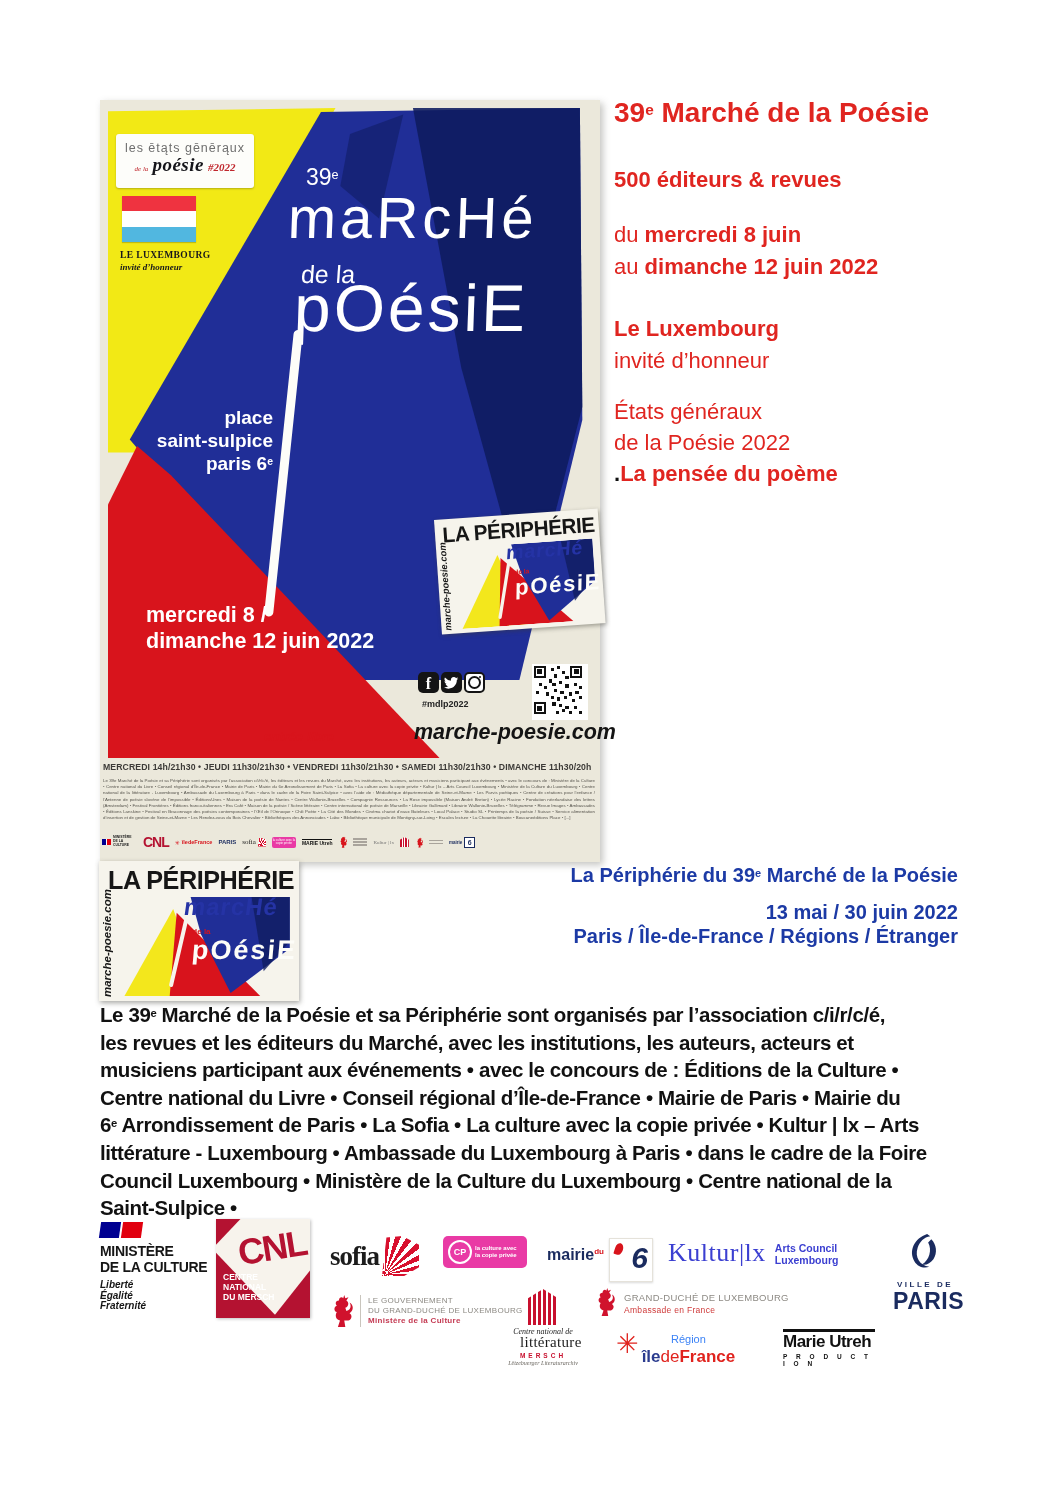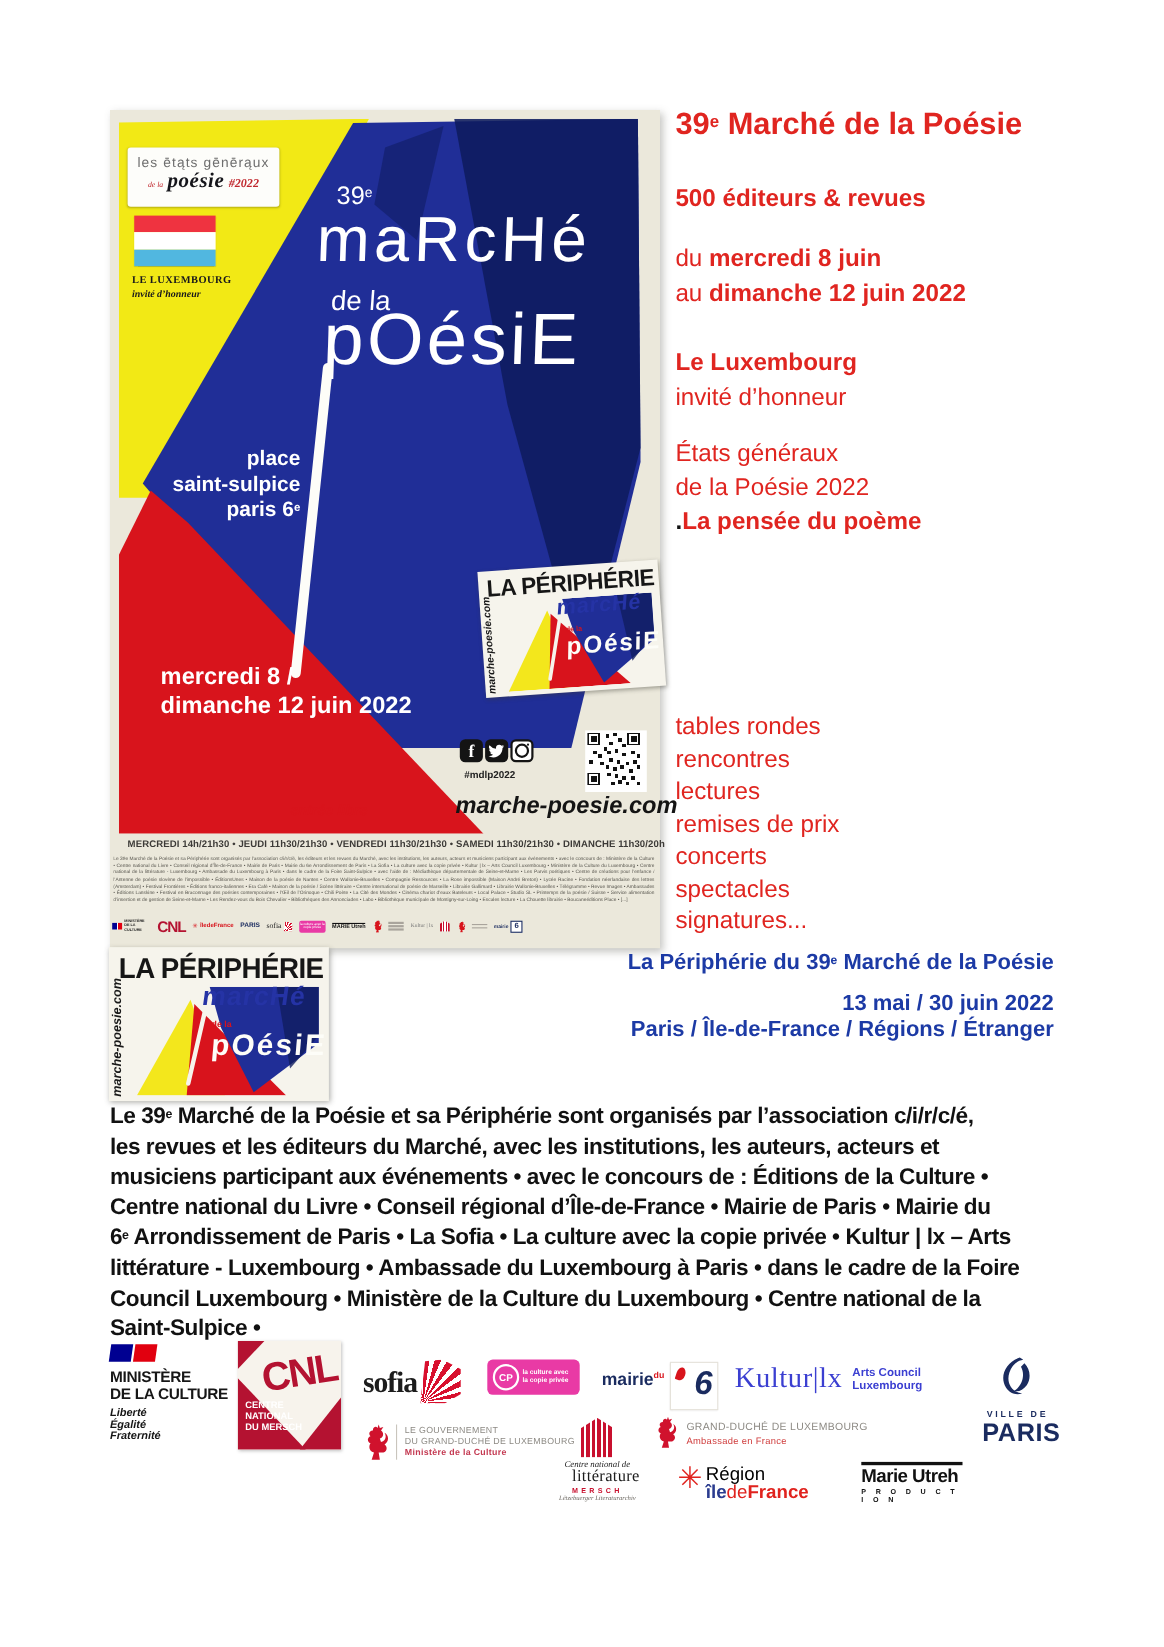--- a/index.html
+++ b/index.html
@@ -58,21 +58,21 @@
   .sicon.fb::before{content:"f";color:#fff;font-family:"Liberation Serif",serif;
          font-weight:700;font-size:16px;margin-top:3px;}
   .sicon.ig{background:#fff;border:2.5px solid #141414;box-sizing:border-box;position:relative;}
   .ig-circle{width:9px;height:9px;border:2px solid #141414;border-radius:50%;}
   .ig-dot{position:absolute;right:2px;top:2px;width:2px;height:2px;background:#141414;border-radius:50%;}
   .hashtag{position:absolute;left:322px;top:599px;font-size:9px;font-weight:700;color:#222;}
   .qr{position:absolute;left:432px;top:564px;width:52px;height:52px;background:#fff;padding:2px;}
   .website{position:absolute;left:314px;top:620px;font-size:21.5px;font-weight:700;
            font-style:italic;color:#141414;white-space:nowrap;}
 
-  .schedule{position:absolute;left:16px;top:662px;width:494px;font-size:8.7px;font-weight:700;
+  .schedule{position:absolute;left:3px;top:662px;width:494px;font-size:8.7px;font-weight:700;
             color:#3c3a37;white-space:nowrap;letter-spacing:.1px;}
   .fine-print{position:absolute;left:3px;top:678px;width:492px;height:45px;overflow:hidden;
               font-size:4.4px;line-height:6.2px;color:#55534c;text-align:justify;}
   .strip{position:absolute;left:2px;top:726px;width:495px;height:32px;display:flex;
          align-items:center;gap:6px;}
   .strip-item{display:flex;align-items:center;gap:2px;flex:none;}
   .mini-flag{width:9px;height:6px;background:linear-gradient(90deg,#000091 45%,#fff 45% 55%,#e1000f 55%);}
   .mini-txt{font-size:3.4px;font-weight:700;color:#222;line-height:3.8px;width:24px;}
   .mini-cnl{font-size:14px;font-weight:800;color:#b41231;letter-spacing:-1px;}
   .mini-idf{font-size:5.5px;font-weight:700;color:#d8141c;}
@@ -179,21 +179,21 @@
   .mersch-b{margin:0 auto;width:30px;height:36px;background:repeating-linear-gradient(90deg,#c8102e 0 3px,#fff 3px 5px);clip-path:polygon(0 26%,50% 0,100% 26%,100% 100%,0 100%);}
   .mersch-l1{font-family:"Liberation Serif",serif;font-style:italic;font-size:8px;color:#1c1c1c;margin-top:2px;}
   .mersch-l2{font-family:"Liberation Serif",serif;font-size:15px;color:#1c1c1c;margin-top:-2px;letter-spacing:.3px;margin-left:12px;}
   .mersch-l3{font-size:6.5px;font-weight:800;color:#c8102e;letter-spacing:3px;margin-top:1px;}
   .mersch-l4{font-family:"Liberation Serif",serif;font-style:italic;font-size:6px;color:#6b6760;margin-top:1px;}
   .ambassade{left:592px;top:1287px;display:flex;align-items:flex-start;gap:9px;}
   .amb-txt{font-size:9.5px;color:#8d8a84;line-height:12px;letter-spacing:.3px;margin-top:5px;}
   .amb-sub{color:#cf3a3a;font-size:8.5px;}
   .idf{left:616px;top:1331px;display:flex;align-items:flex-start;gap:3px;}
   .idf-star{color:#e0231e;font-size:27px;line-height:27px;}
-  .idf-l1{font-size:17px;color:#000000;line-height:17px;}
+  .idf-l1{font-size:11px;color:#3b82f6;line-height:17px;text-align:center;}
   .idf-l2{font-size:17px;line-height:18px;font-weight:700;}
   .idf-ile{color:#2b3c8f;}
   .idf-de{color:#e0231e;font-weight:400;}
   .idf-fr{color:#e0231e;}
   .utreh{left:783px;top:1329px;width:92px;}
   .utreh-name{font-size:17px;font-weight:800;color:#111;border-top:3px solid #111;
               letter-spacing:-.5px;white-space:nowrap;}
   .utreh-sub{font-size:6.5px;font-weight:700;letter-spacing:3.5px;color:#111;margin-top:1px;}
   .lion{flex:none;}
 </style>
@@ -403,29 +403,20 @@
     <div style="font-weight:700">Le Luxembourg</div>
     <div>invité d’honneur</div>
   </div>
 
   <div class="rc rc-etats">
     <div>États généraux</div>
     <div>de la Poésie 2022</div>
     <div><span class="rc-pensee-dot">.</span><span class="rc-pensee">La pensée du poème</span></div>
   </div>
 
-  <div class="rc rc-events">
-    <div>tables rondes</div>
-    <div>rencontres</div>
-    <div>lectures</div>
-    <div>remises de prix</div>
-    <div>concerts</div>
-    <div>spectacles</div>
-    <div>signatures...</div>
-  </div>
 
   <div class="rc-periph rc-periph-title"><span>La Périphérie du 39</span><sup>e</sup><span> Marché de la Poésie</span></div>
   <div class="rc-periph rc-periph-dates">13 mai / 30 juin 2022</div>
   <div class="rc-periph rc-periph-places">Paris / Île-de-France / Régions / Étranger</div>
 
   <div class="paragraph">
     <div><span>Le 39</span><sup>e</sup><span> Marché de la Poésie et sa Périphérie sont organisés par l’association c/i/r/c/é,</span></div>
     <div><span>les revues et les éditeurs du Marché, avec les institutions, les auteurs, acteurs et</span></div>
     <div><span>musiciens participant aux événements • avec le concours de : Éditions de la Culture •</span></div>
     <div><span>Centre national du Livre • Conseil régional d’Île-de-France • Mairie de Paris • Mairie du</span></div>

